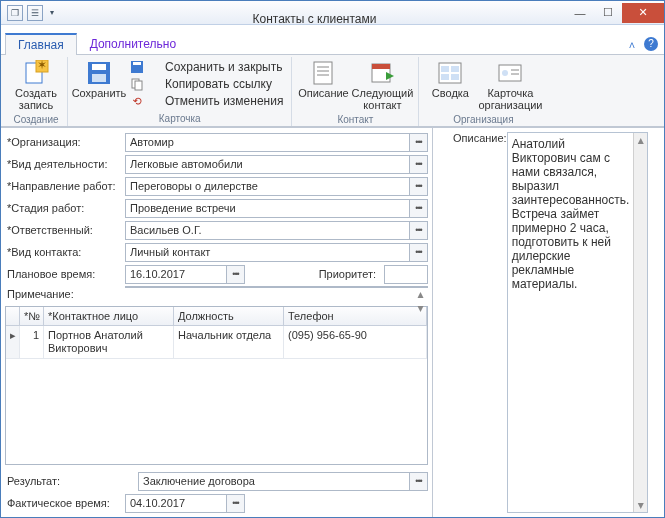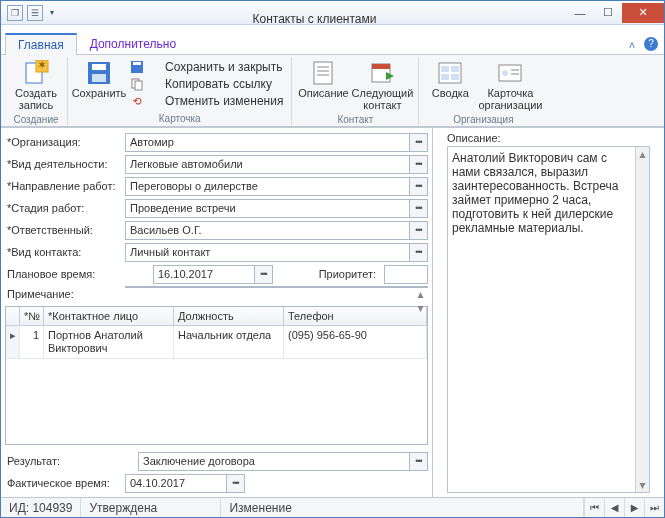--- a/index.html
+++ b/index.html
@@ -33,21 +33,21 @@
   .bigbtn{display:flex;flex-direction:column;align-items:center;width:54px;padding:2px 2px;cursor:default;}
   .bigbtn .bicon{width:30px;height:28px;display:flex;align-items:center;justify-content:center;}
   .bigbtn .blabel{font-size:11px;color:#333;text-align:center;line-height:12px;}
   .smallbtns{display:flex;flex-direction:column;gap:1px;padding-top:2px;}
   .smallbtn{display:flex;align-items:center;gap:21px;padding:1px 4px;font-size:11px;color:#333;cursor:default;}
   .smallbtn .sicon{width:14px;height:14px;display:flex;align-items:center;justify-content:center;font-size:11px;}
   
   
   .content{flex:1;display:flex;border-top:1px solid #c0c8d4;overflow:hidden;}
   .left-pane{flex:1;display:flex;flex-direction:column;padding:4px 4px;gap:2px;overflow:hidden;}
-  .right-pane{width:232px;border-left:1px solid #c0c8d4;padding:4px 14px;display:flex;flex-direction:column;}
+  .right-pane{width:232px;border-left:1px solid #c0c8d4;padding:4px 20px;display:flex;flex-direction:row;}
   .right-pane .dlabel{font-size:11px;color:#333;margin-bottom:2px;}
   .right-pane .desc{flex:1;border:1px solid #b6c3d3;background:#fff;padding:4px;font-size:11px;color:#333;position:relative;}
   .right-pane .desc .scr{position:absolute;right:0;top:0;bottom:0;width:14px;background:#f0f0f0;border-left:1px solid #d0d0d0;display:flex;flex-direction:column;justify-content:space-between;align-items:center;color:#888;font-size:8px;}
   
   .frow{display:flex;align-items:center;gap:4px;height:20px;}
   .frow .lbl{width:116px;font-size:11px;color:#333;text-align:left;padding-left:2px;white-space:nowrap;}
   .inp{flex:1;height:19px;border:1px solid #aeb9c8;background:#fff;display:flex;align-items:center;}
   .inp .val{flex:1;padding:0 4px;font-size:11px;color:#333;white-space:nowrap;overflow:hidden;}
   .inp .dots{width:18px;height:100%;border-left:1px solid #aeb9c8;background:#f3f5f8;display:flex;align-items:center;justify-content:center;font-size:9px;color:#555;letter-spacing:-1px;}
   .frow .plbl{font-size:11px;color:#333;padding:0 4px;}
@@ -272,21 +272,21 @@
       <div class="frow">
           <div class="lbl">*Вид контакта:</div>
         <div class="inp">
             <div class="val">Личный контакт</div>
             <div class="dots">•••</div>
           </div>
         </div>
 
       <div class="frow">
           <div class="lbl">Плановое время:</div>
-        <div class="inp" style="flex:0 0 120px;margin-left:28px;">
+        <div class="inp" style="flex:0 0 120px;">
             <div class="val">16.10.2017</div>
             <div class="dots">•••</div>
           </div>
         <div style="flex:1"></div>
         <div class="plbl">Приоритет:</div>
         <div class="pinp"></div>
         </div>
 
       <div class="frow memo-row">
           <div class="lbl">Примечание:</div>
@@ -340,23 +340,14 @@
       <div class="desc">
         <span style="display:block;padding-right:14px;">Анатолий Викторович сам с нами связался, выразил заинтересованность. Встреча займет примерно 2 часа, подготовить к ней дилерские рекламные материалы.</span>
         <div class="scr">
             <span>▴</span>
             <span>▾</span>
           </div>
       </div>
     </div>
   </div>
 
-  <div class="status">
-    <div class="cell">ИД: 104939</div>
-    <div class="cell" style="width:140px;">Утверждена</div>
-    <div class="cell" style="flex:1;">Изменение</div>
-    <div class="navbtn">⏮</div>
-    <div class="navbtn">◀</div>
-    <div class="navbtn">▶</div>
-    <div class="navbtn">⏭</div>
-  </div>
 
 </div>
 
 </body></html>

